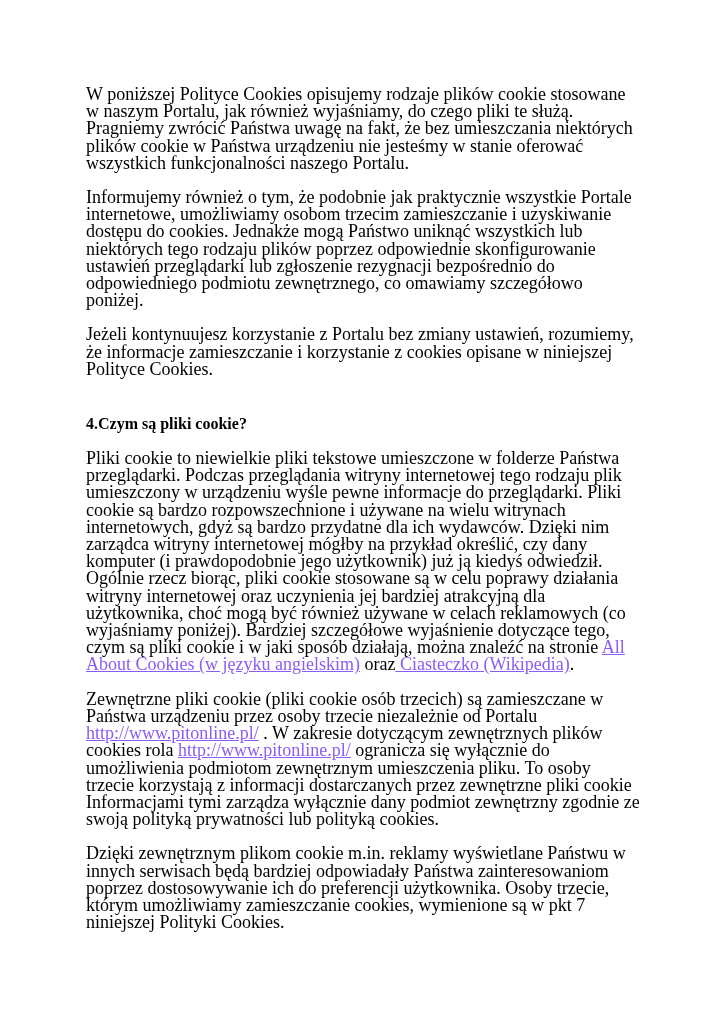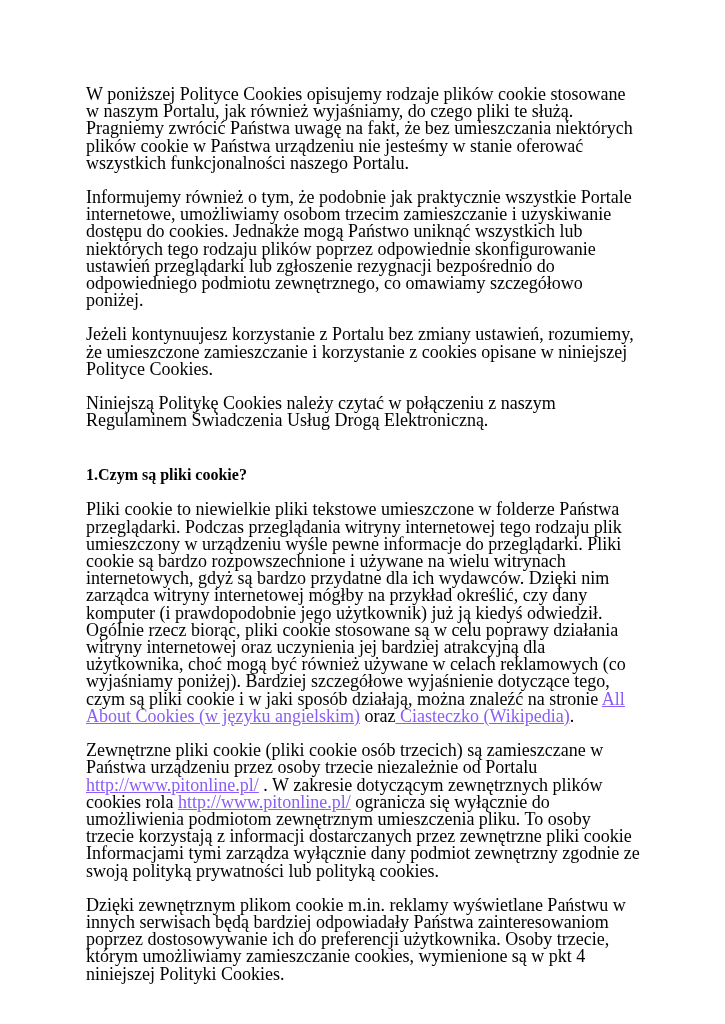--- a/index.html
+++ b/index.html
@@ -39,26 +39,25 @@
 </style>
 </head>
 <body>
 
 <div class="page">
 
   <p class="para">W poniższej Polityce Cookies opisujemy rodzaje plików cookie stosowane w naszym Portalu, jak również wyjaśniamy, do czego pliki te służą. Pragniemy zwrócić Państwa uwagę na fakt, że bez umieszczania niektórych plików cookie w Państwa urządzeniu nie jesteśmy w stanie oferować wszystkich funkcjonalności naszego Portalu.</p>
 
   <p class="para">Informujemy również o tym, że podobnie jak praktycznie wszystkie Portale internetowe, umożliwiamy osobom trzecim zamieszczanie i uzyskiwanie dostępu do cookies. Jednakże mogą Państwo uniknąć wszystkich lub niektórych tego rodzaju plików poprzez odpowiednie skonfigurowanie ustawień przeglądarki lub zgłoszenie rezygnacji bezpośrednio do odpowiedniego podmiotu zewnętrznego, co omawiamy szczegółowo poniżej.</p>
 
-  <p class="para">Jeżeli kontynuujesz korzystanie z Portalu bez zmiany ustawień, rozumiemy, że umieszczone zamieszczanie i korzystanie z cookies opisane w niniejszej Polityce Cookies.</p>
+  <p class="para">Jeżeli kontynuujesz korzystanie z Portalu bez zmiany ustawień, rozumiemy, że informacje zamieszczanie i korzystanie z cookies opisane w niniejszej Polityce Cookies.</p>
 
-  <p class="para">Niniejszą Politykę Cookies należy czytać w połączeniu z naszym Regulaminem Świadczenia Usług Drogą Elektroniczną.</p>
 
-  <h2 class="heading">1.Czym są pliki cookie?</h2>
+  <h2 class="heading">4.Czym są pliki cookie?</h2>
 
   <p class="para"><span>Pliki cookie to niewielkie pliki tekstowe umieszczone w folderze Państwa przeglądarki. Podczas przeglądania witryny internetowej tego rodzaju plik umieszczony w urządzeniu wyśle pewne informacje do przeglądarki. Pliki cookie są bardzo rozpowszechnione i&nbsp;używane na wielu witrynach internetowych, gdyż są bardzo przydatne dla ich wydawców. Dzięki nim zarządca witryny internetowej mógłby na przykład określić, czy dany komputer (i prawdopodobnie jego użytkownik) już ją kiedyś odwiedził. Ogólnie rzecz biorąc, pliki cookie stosowane są w celu poprawy działania witryny internetowej oraz uczynienia jej bardziej atrakcyjną dla użytkownika, choć mogą być również używane w celach reklamowych (co wyjaśniamy poniżej). Bardziej szczegółowe wyjaśnienie dotyczące tego, czym są pliki cookie i w jaki sposób działają, można znaleźć na stronie </span><a href="#" class="link">All About Cookies (w języku angielskim)</a><span> oraz</span><a href="#" class="link"> Ciasteczko (Wikipedia)</a><span>.</span></p>
 
 
   <p class="para"><span>Zewnętrzne pliki cookie (pliki cookie osób trzecich) są zamieszczane w Państwa urządzeniu przez osoby trzecie niezależnie od Portalu </span><a href="#" class="link">http://www.pitonline.pl/</a><span> . W zakresie dotyczącym zewnętrznych plików cookies rola </span><a href="#" class="link">http://www.pitonline.pl/</a><span> ogranicza się wyłącznie do umożliwienia podmiotom zewnętrznym umieszczenia pliku. To osoby trzecie korzystają z informacji dostarczanych przez zewnętrzne pliki cookie Informacjami tymi zarządza wyłącznie dany podmiot zewnętrzny zgodnie ze swoją polityką prywatności lub polityką cookies.</span></p>
 
-  <p class="para">Dzięki zewnętrznym plikom cookie m.in. reklamy wyświetlane Państwu w innych serwisach będą bardziej odpowiadały Państwa zainteresowaniom poprzez dostosowywanie ich do preferencji użytkownika. Osoby trzecie, którym umożliwiamy zamieszczanie cookies, wymienione są w pkt 4 niniejszej Polityki Cookies.</p>
+  <p class="para">Dzięki zewnętrznym plikom cookie m.in. reklamy wyświetlane Państwu w innych serwisach będą bardziej odpowiadały Państwa zainteresowaniom poprzez dostosowywanie ich do preferencji użytkownika. Osoby trzecie, którym umożliwiamy zamieszczanie cookies, wymienione są w pkt 7 niniejszej Polityki Cookies.</p>
 
 </div>
 
 </body></html>

